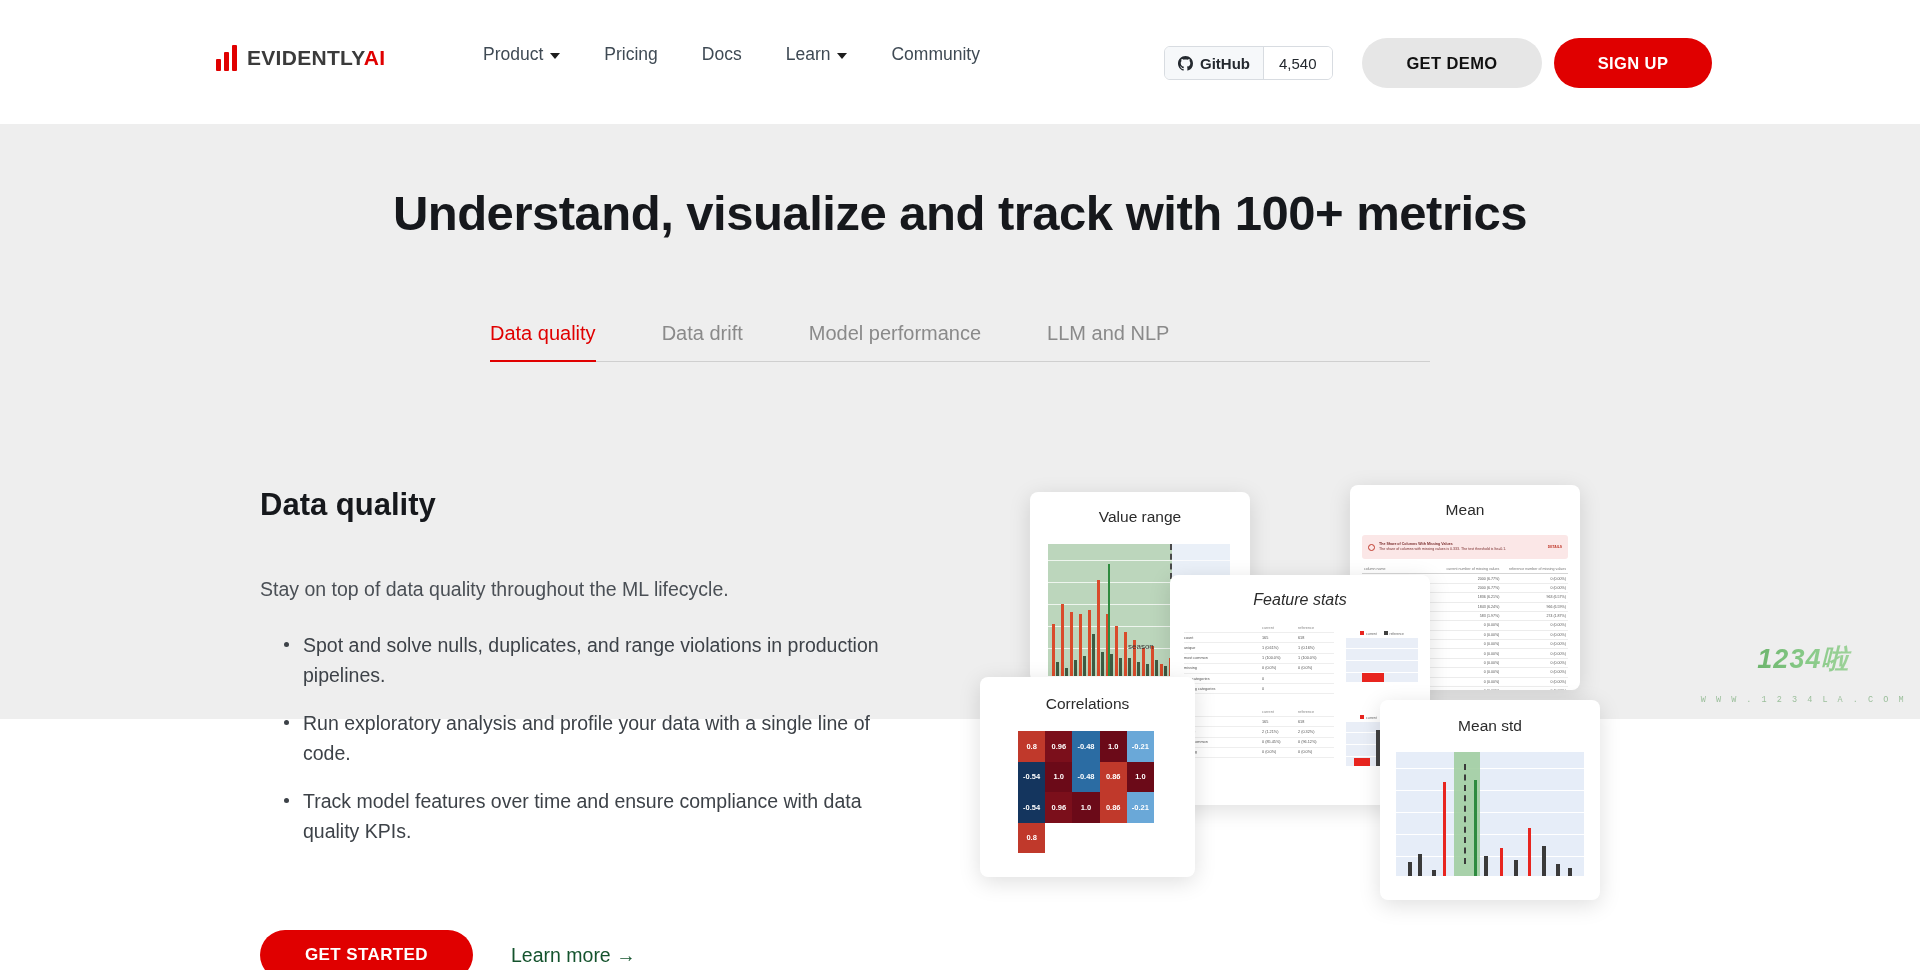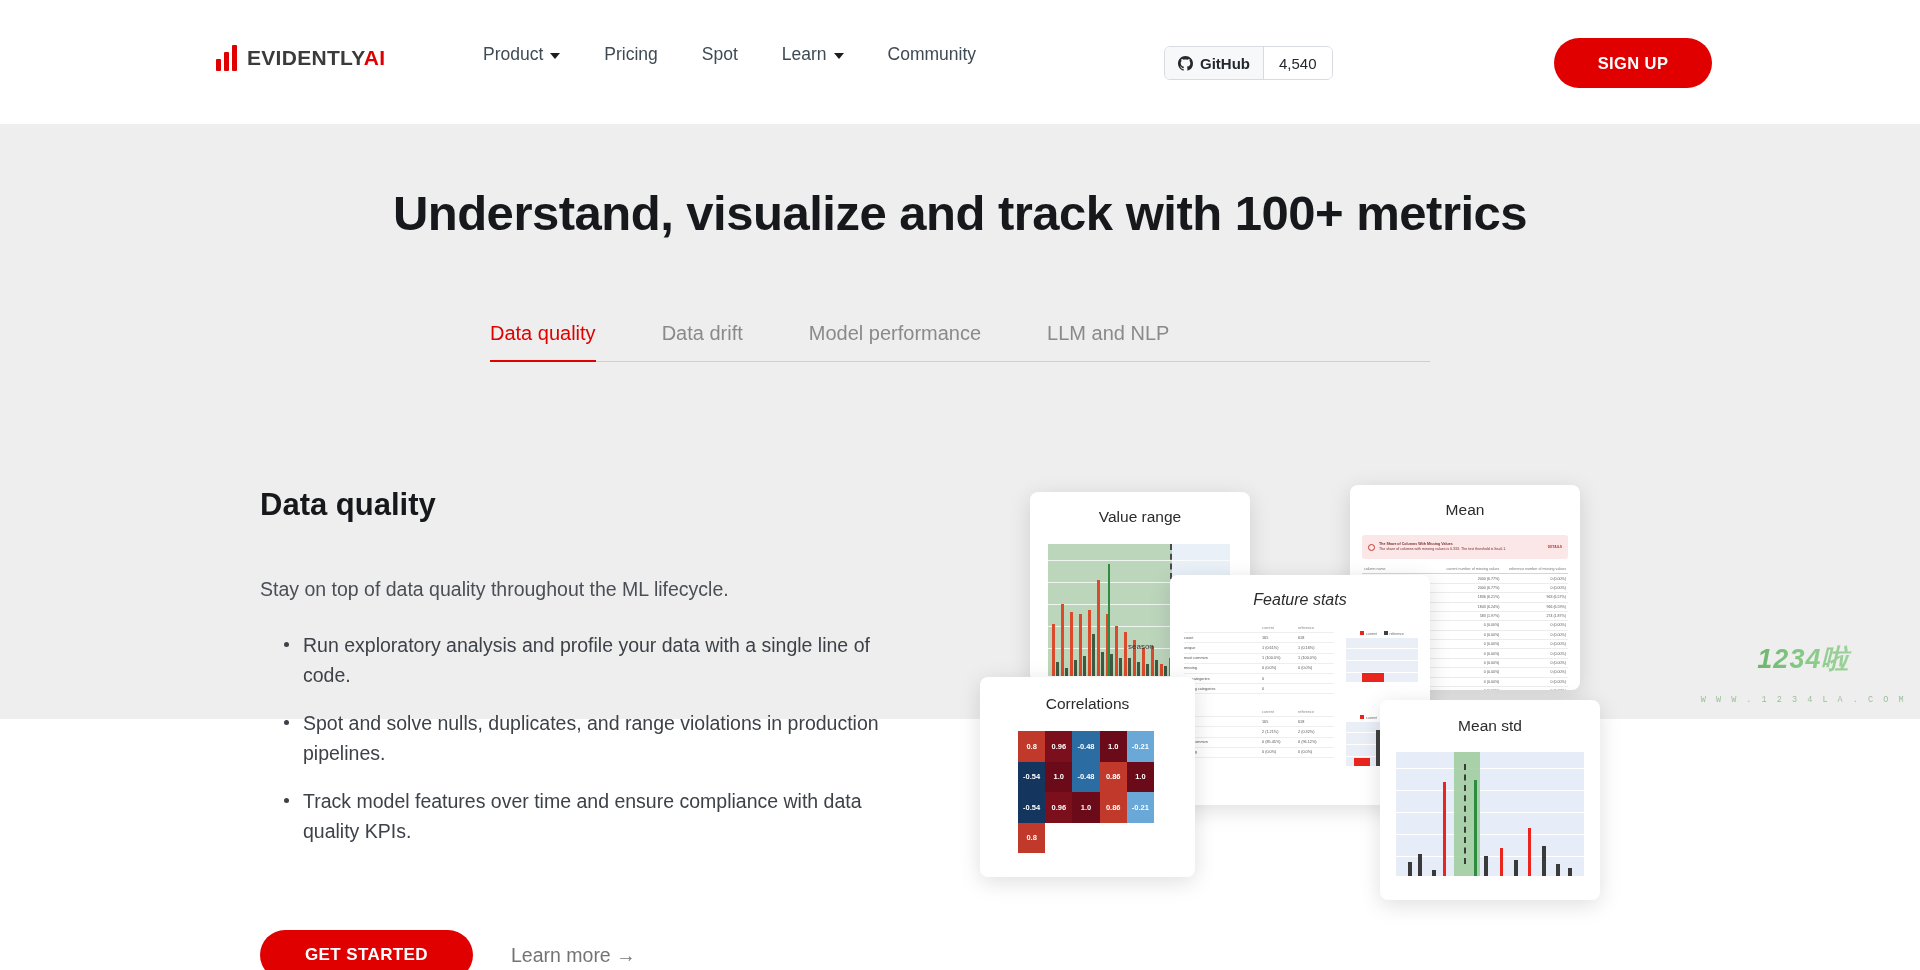--- a/index.html
+++ b/index.html
@@ -95,21 +95,21 @@
     width: 5px; height: 5px; border-radius: 50%; background: #3d4248;
   }
   .btn-started {
     position: absolute; left: 260px; top: 930px;
     width: 213px; height: 50px; border-radius: 25px;
     background: #e00000; color: #fff; border: none;
     font-size: 17px; font-weight: 700; letter-spacing: .4px; cursor: pointer;
   }
   .learn-more {
     position: absolute; left: 511px; top: 944px;
-    font-size: 19.5px; color: #737373; text-decoration: none; cursor: pointer;
+    font-size: 19.5px; color: #14532d; text-decoration: none; cursor: pointer;
   }
 
   
   .collage { position: absolute; left: 980px; top: 470px; width: 700px; height: 500px; }
   .card {
     position: absolute; background: #fff; border-radius: 8px;
     box-shadow: 0 5px 22px rgba(0,0,0,.13);
     overflow: hidden;
   }
   .card-title { text-align: center; font-size: 15.5px; color: #2b2b2b; }
@@ -210,21 +210,21 @@
 
     <nav class="nav">
       <div class="nav-item">
         <span>Product</span>
         <span class="caret"></span>
       </div>
       <div class="nav-item">
         <span>Pricing</span>
       </div>
       <div class="nav-item">
-        <span>Spot</span>
+        <span>Docs</span>
       </div>
       <div class="nav-item">
         <span>Learn</span>
         <span class="caret"></span>
       </div>
       <div class="nav-item">
         <span>Community</span>
       </div>
     </nav>
 
@@ -236,37 +236,38 @@
           1.08.58 1.23.82.72 1.21 1.87.87 2.33.66.07-.52.28-.87.51-1.07-1.78-.2-3.64-.89-3.64-3.95
           0-.87.31-1.59.82-2.15-.08-.2-.36-1.02.08-2.12 0 0 .67-.21 2.2.82.64-.18 1.32-.27 2-.27s1.36.09 2
           .27c1.53-1.04 2.2-.82 2.2-.82.44 1.1.16 1.92.08 2.12.51.56.82 1.27.82 2.15 0 3.07-1.87
           3.75-3.65 3.95.29.25.54.73.54 1.48 0 1.07-.01 1.93-.01 2.2 0 .21.15.46.55.38A8.01 8.01 0 0 0 16 8c0-4.42-3.58-8-8-8z"></path>
         </svg>
         <span>GitHub</span>
       </div>
       <div class="gh-right">4,540</div>
     </div>
 
+    <button class="btn-demo">GET DEMO</button>
     <button class="btn-signup">SIGN UP</button>
   </div>
 
   <div class="hero-title">Understand, visualize and track with 100+ metrics</div>
 
   <div class="tabs">
     <div class="tab active">Data quality</div>
     <div class="tab">Data drift</div>
     <div class="tab">Model performance</div>
     <div class="tab">LLM and NLP</div>
   </div>
 
   <div class="panel-title">Data quality</div>
   <div class="panel-sub">Stay on top of data quality throughout the ML lifecycle.</div>
   <ul class="bullets">
+    <li>Spot and solve nulls, duplicates, and range violations in production pipelines.</li>
     <li>Run exploratory analysis and profile your data with a single line of code.</li>
-    <li>Spot and solve nulls, duplicates, and range violations in production pipelines.</li>
     <li>Track model features over time and ensure compliance with data quality KPIs.</li>
   </ul>
   <button class="btn-started">GET STARTED</button>
   <a class="learn-more">Learn more →</a>
 
   <div class="collage">
 
     <div class="card card-value">
       <div class="card-title">Value range</div>
       <div class="vr-plot">

